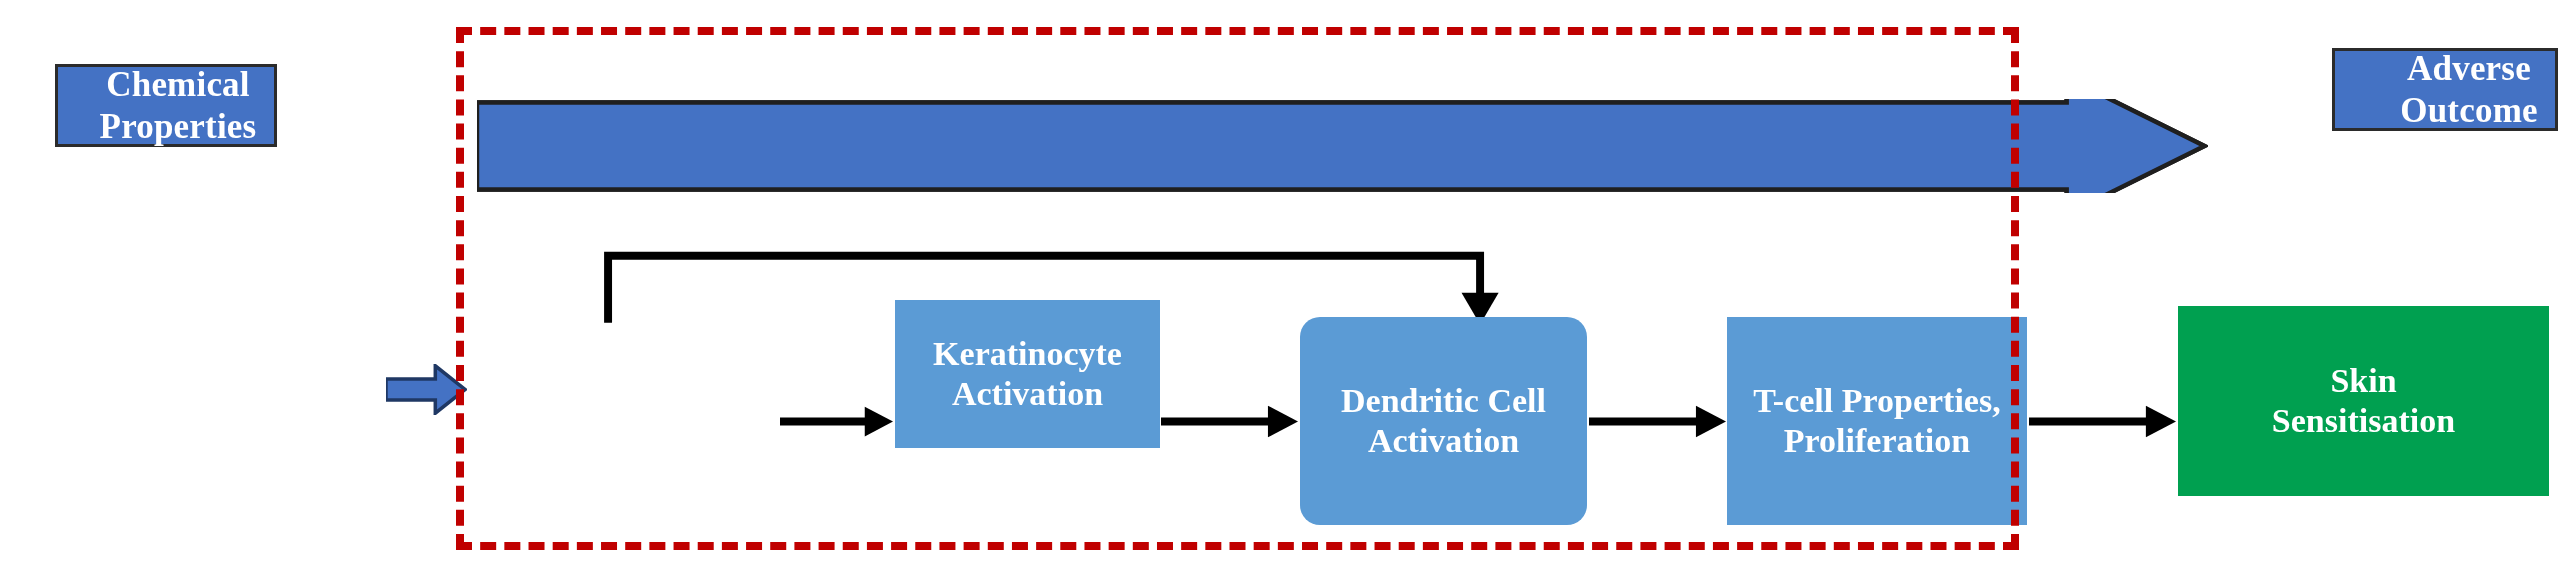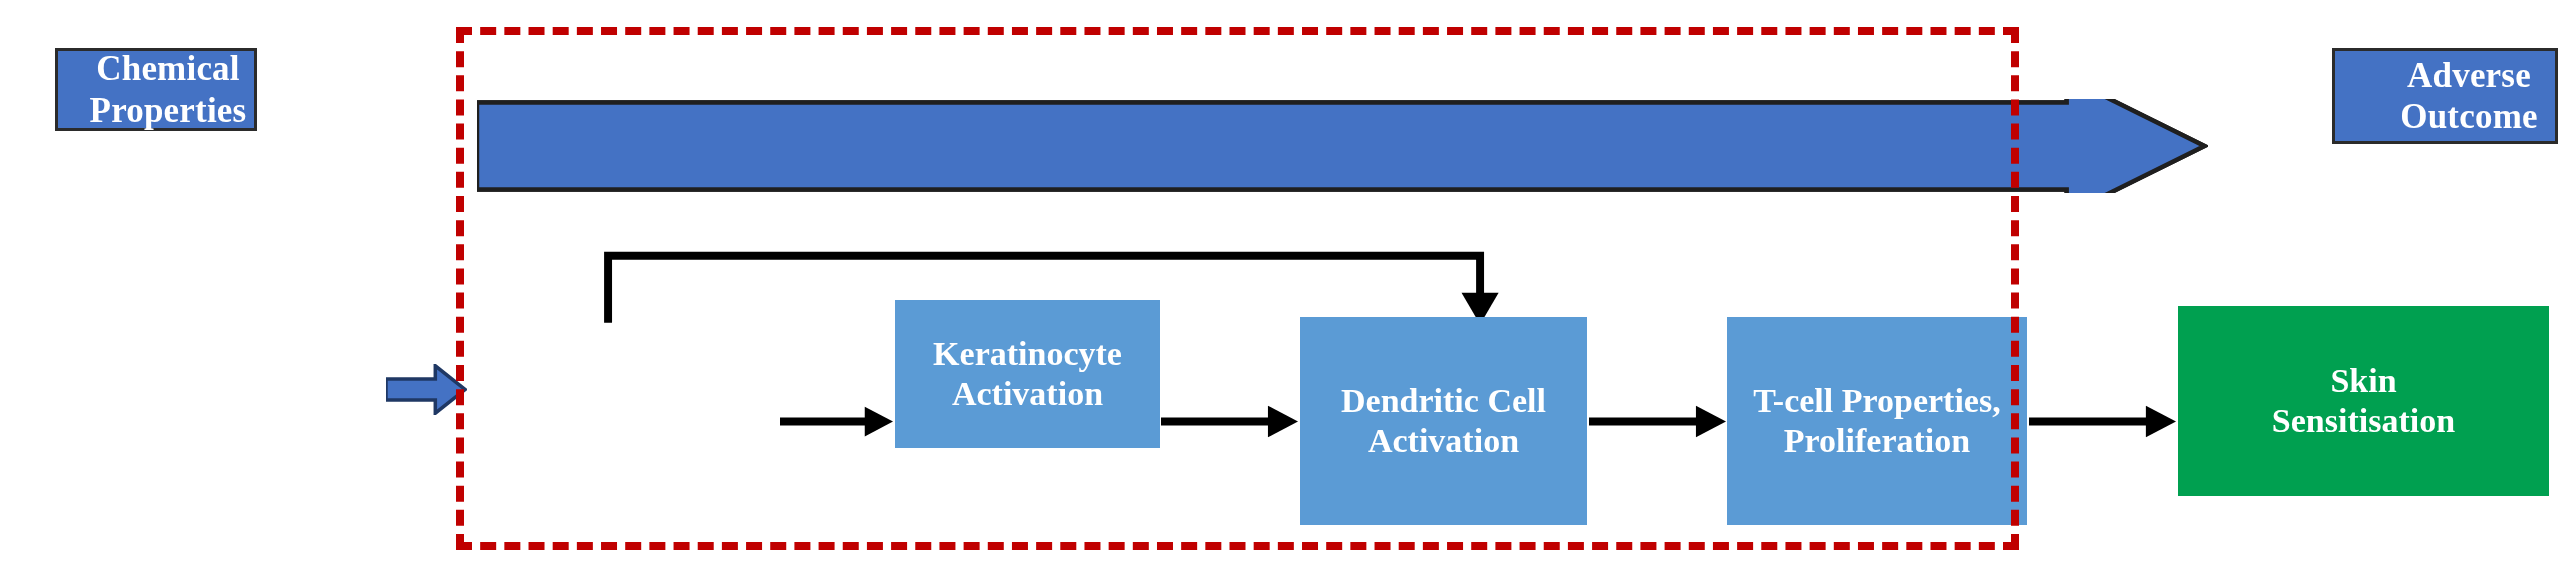--- a/index.html
+++ b/index.html
@@ -37,25 +37,25 @@
   
   .box-darkblue {
     background: #4472C4;
     border: 3.5px solid #2b2b2b;
     font-size: 35px;
     letter-spacing: 0.2px;
   }
 
   
   #chemical-properties {
-    left: 55px;  top: 48px;  width: 202px; height: 83px; padding-left: 24px;
+    left: 55px;  top: 64px;  width: 222px; height: 83px; padding-left: 24px;
   }
   
   #adverse-outcome {
-    left: 2332px; top: 48px;  width: 226px; height: 96px; padding-left: 48px;
+    left: 2332px; top: 48px;  width: 226px; height: 83px; padding-left: 48px;
   }
 
   
   #aop-arrow-wrap {
     left: 477px; top: 99px; width: 1731px; height: 94px;
   }
   #aop-arrow-wrap svg { display:block; width: 100%; height: 100%; }
 
   .arrow-label {
     position: absolute;
@@ -97,21 +97,21 @@
     background: #5B9BD5;
     font-size: 34px;
   }
   .box-green {
     background: #00A050;
     font-size: 34px;
   }
 
   #covalent-binding   { left: 469px;  top: 317px; width: 309px; height: 208px; }
   #keratinocyte       { left: 895px; top: 300px; width: 265px; height: 148px; text-align: center; }
-  #dendritic-cell     { left: 1300px; top: 317px; width: 287px; height: 208px; }
+  #dendritic-cell     { left: 1300px; top: 317px; width: 287px; height: 208px; border-radius: 20px; }
   #tcell-activation   { left: 1727px; top: 317px; width: 300px; height: 208px; }
   #skin-sensitisation { left: 2178px; top: 306px; width: 371px; height: 190px; }
 
   
   .connector { height: 49px; }
   .connector svg { display:block; width:100%; height:100%; }
   #c1 { left: 780px;  top: 397px; width: 113px; }
   #c2 { left: 1161px; top: 397px; width: 137px; }
   #c3 { left: 1589px; top: 397px; width: 137px; }
   #c4 { left: 2029px; top: 397px; width: 147px; }

